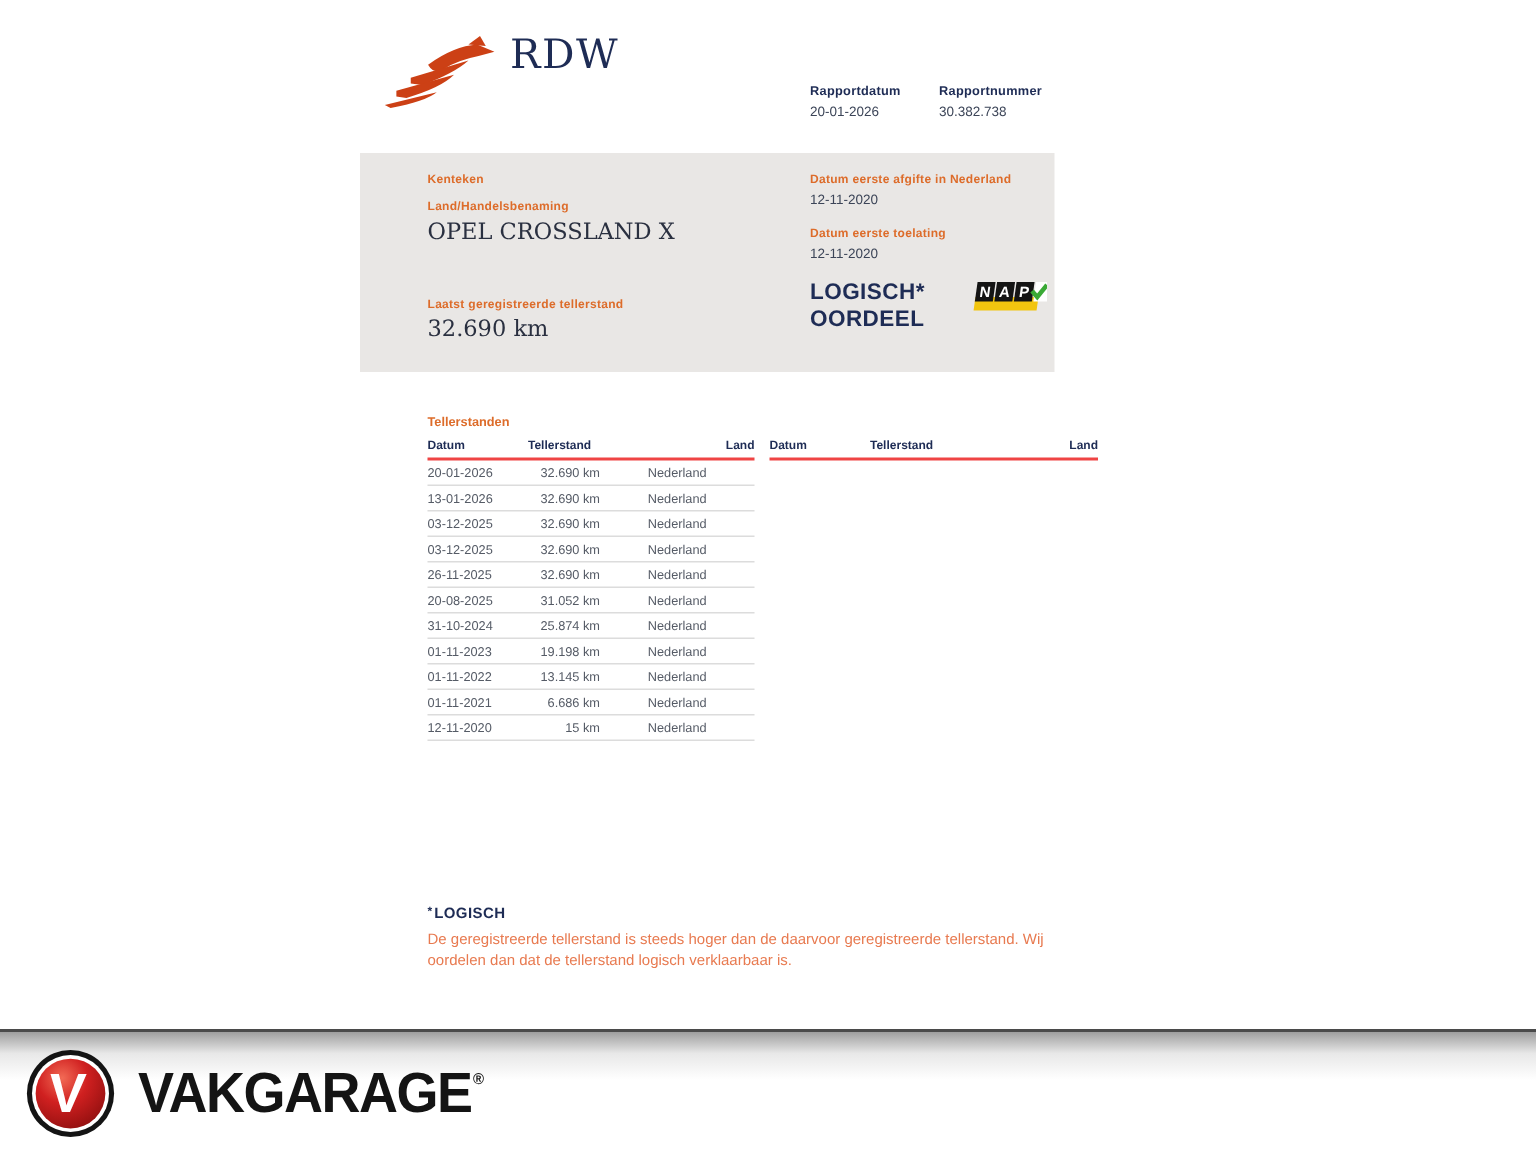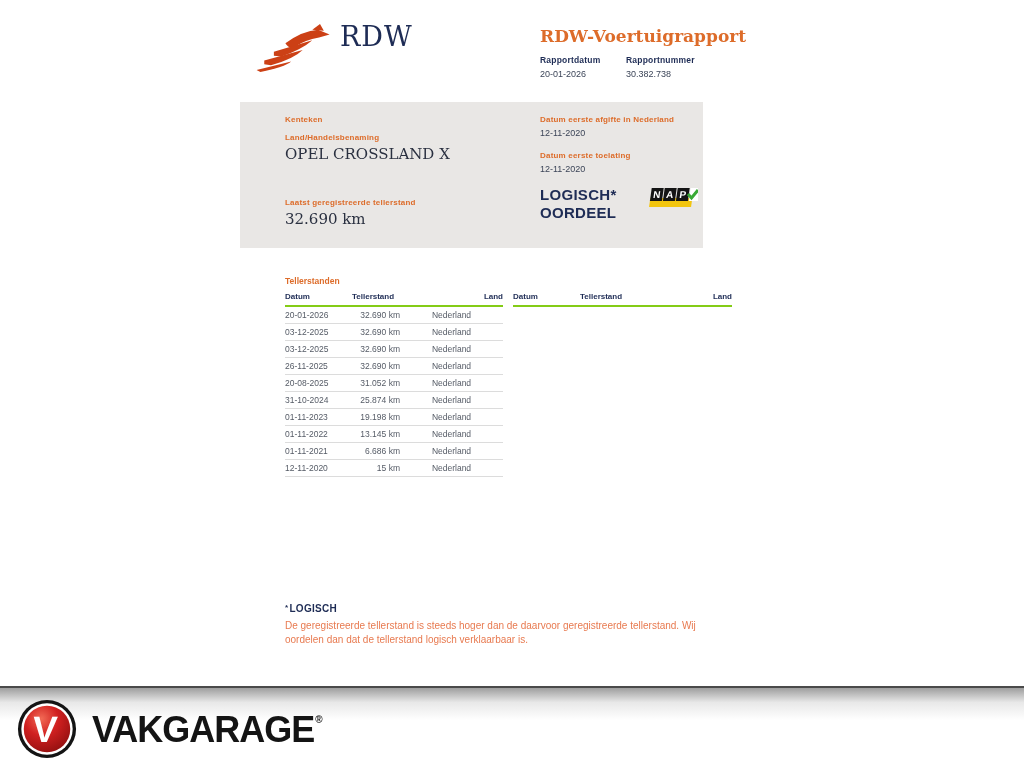--- a/index.html
+++ b/index.html
@@ -49,21 +49,21 @@
     position:absolute; left:285px; top:276px;
     font-size:8.5px; font-weight:bold; color:#dd6c2a;
   }
   .tables-wrap {
     position:absolute; left:285px; top:289px; width:447px;
     display:flex; justify-content:space-between;
   }
   table.readings { border-collapse:collapse; width:218px; table-layout:fixed; }
   table.readings th {
     font-size:8px; font-weight:bold; color:#1e2c55; text-align:left;
-    padding:3px 0 4px 0; border-bottom:2px solid #84cc16; white-space:nowrap;
+    padding:3px 0 4px 0; border-bottom:2px solid #ef4444; white-space:nowrap;
   }
   table.readings th.col-land { text-align:right; }
   table.readings td {
     font-size:8.5px; color:#555b66; padding:3px 0; border-bottom:1px solid #dcdcdc;
     white-space:nowrap;
   }
   table.readings .col-datum  { width:67px; }
   table.readings .col-teller { width:48px; }
   table.readings td.col-teller { text-align:right; }
   table.readings td.col-land { text-align:center; }
@@ -98,21 +98,20 @@
 
   <svg class="rdw-logo" viewBox="0 0 80 52">
     <path fill="#cc4015" d="M30 22 Q48 9 64 8 L76 13 L65 16 Q50 19 41 25 Q34 29 30 22 Z"></path>
     <path fill="#cc4015" d="M58 8 L66 2 L70 9 Z"></path>
     <path fill="#cc4015" d="M18 31 L58 19 Q48 28 26 36 L18 35 Z"></path>
     <path fill="#cc4015" d="M8 40 L48 29 Q39 38 15 45 L8 44 Z"></path>
     <path fill="#cc4015" d="M0 50 L36 41 Q29 47 4 52 Z"></path>
   </svg>
   <div class="rdw-wordmark">RDW</div>
 
-  <div class="report-title">RDW-Voertuigrapport</div>
 
   <div class="report-meta">
     <div class="meta-block">
       <div class="meta-label">Rapportdatum</div>
       <div class="meta-value">20-01-2026</div>
     </div>
     <div class="meta-block">
       <div class="meta-label">Rapportnummer</div>
       <div class="meta-value">30.382.738</div>
     </div>
@@ -168,20 +167,25 @@
       <thead>
         <tr>
           <th class="col-datum">Datum</th>
           <th class="col-teller">Tellerstand</th>
           <th class="col-land">Land</th>
         </tr>
       </thead>
       <tbody>
           <tr>
             <td class="col-datum">20-01-2026</td>
+            <td class="col-teller">32.690 km</td>
+            <td class="col-land">Nederland</td>
+          </tr>
+          <tr>
+            <td class="col-datum">13-01-2026</td>
             <td class="col-teller">32.690 km</td>
             <td class="col-land">Nederland</td>
           </tr>
           <tr>
             <td class="col-datum">03-12-2025</td>
             <td class="col-teller">32.690 km</td>
             <td class="col-land">Nederland</td>
           </tr>
           <tr>
             <td class="col-datum">03-12-2025</td>

